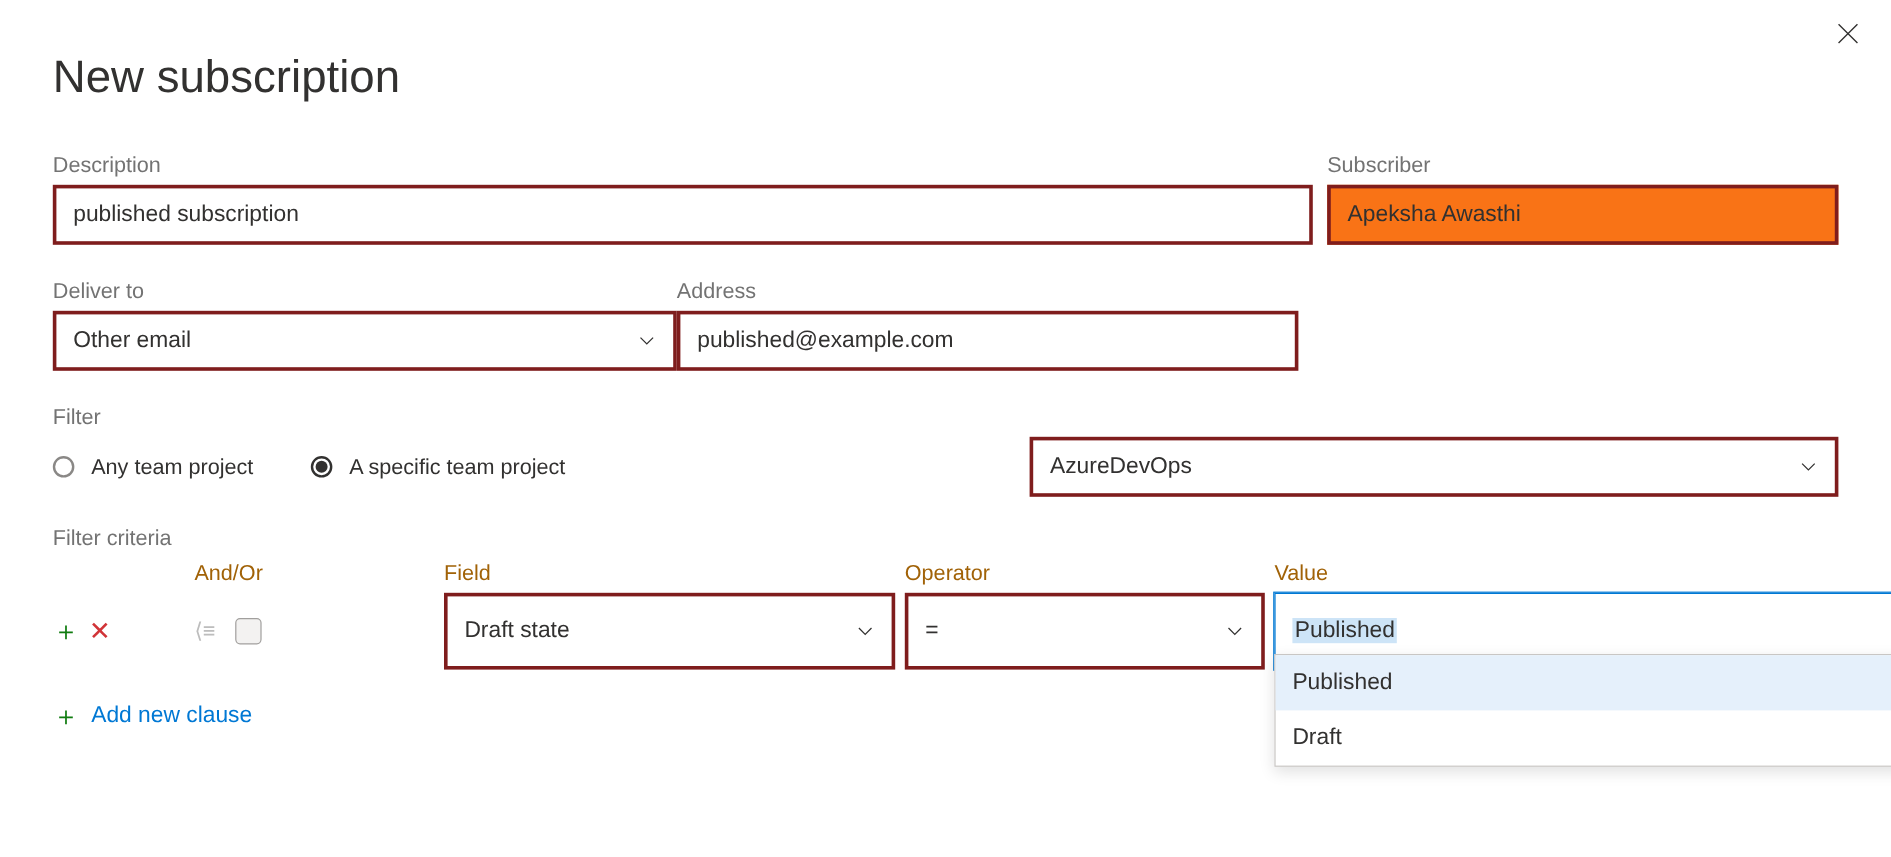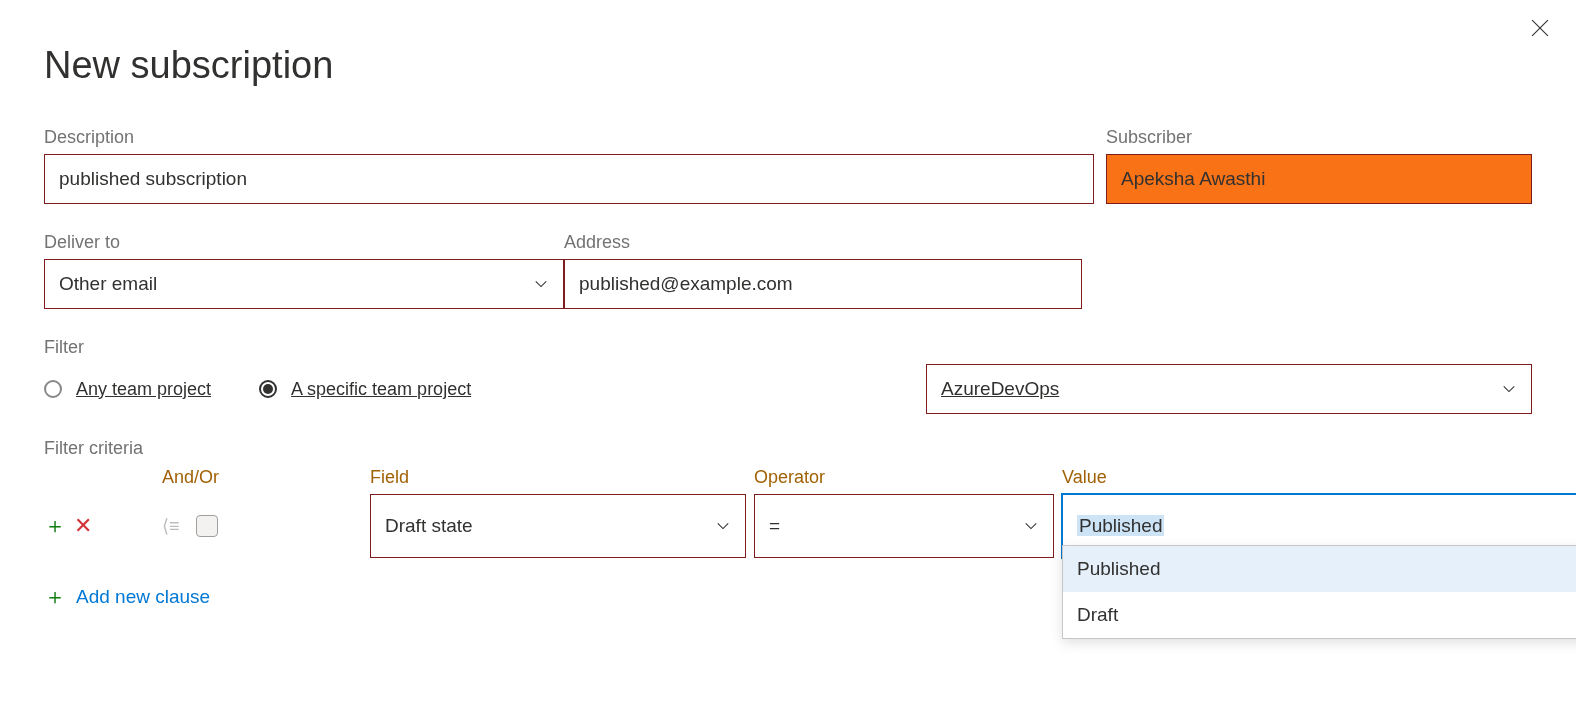--- a/index.html
+++ b/index.html
@@ -38,21 +38,21 @@
     color: #737373;
     font-size: 18px;
     margin-bottom: 6px;
   }
   .row { display: flex; gap: 12px; margin-bottom: 28px; }
   .col-desc { flex: 0 0 1050px; }
   .col-sub  { flex: 1; }
   input.text-input, .select-box, .readonly-box {
     width: 100%;
     height: 50px;
-    border: 1px solid #7f1d1d;
+    border: 3px solid #7f1d1d;
     padding: 0 14px;
     font-size: 19px;
     font-family: inherit;
     background: #fff;
     color: #323130;
   }
   .readonly-box {
     background: #f97316;
     display: flex;
     align-items: center;
@@ -88,21 +88,21 @@
     display: inline-flex;
     align-items: center;
     justify-content: center;
   }
   .radio-circle.selected { border-color: #323130; }
   .radio-dot {
     width: 10px; height: 10px;
     background: #323130;
     border-radius: 50%;
   }
-  .project-select { width: 606px; }
+  .project-select { width: 674px; }
   .criteria-headers {
     display: grid;
     grid-template-columns: 110px 200px 376px 300px 546px;
     align-items: end;
     gap: 8px;
     margin-top: 8px;
     margin-bottom: 6px;
   }
   .criteria-headers .lbl { color: #a16207; font-size: 18px; }
   .criteria-row {
@@ -190,21 +190,21 @@
       </div>
     </div>
     <div class="col-address">
       <div class="field-label">Address</div>
       <input class="text-input" type="text" value="published@example.com" style="">
     </div>
   </div>
 
   <div class="filter-section">
     <div class="field-label">Filter</div>
-    <div style="display:flex; align-items:center; justify-content:space-between;text-decoration:underline;">
+    <div style="display:flex; align-items:center; justify-content:space-between;">
       <div class="radio-row">
         <div class="radio-item">
           <span class="radio-circle"></span>
           <span>Any team project</span>
         </div>
         <div class="radio-item">
           <span class="radio-circle selected">
               <span class="radio-dot"></span>
             </span>
           <span>A specific team project</span>

